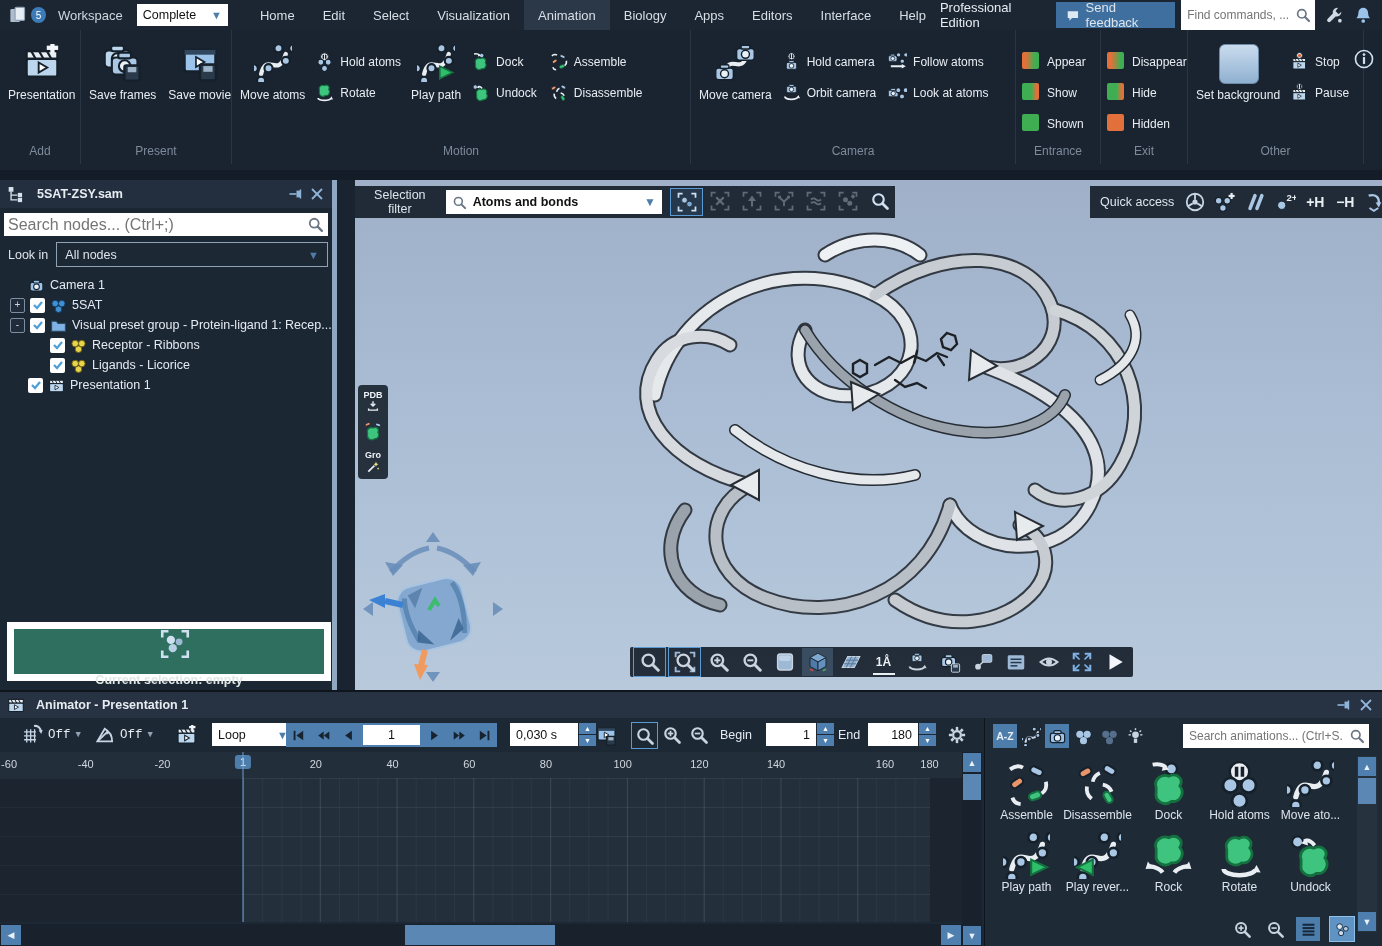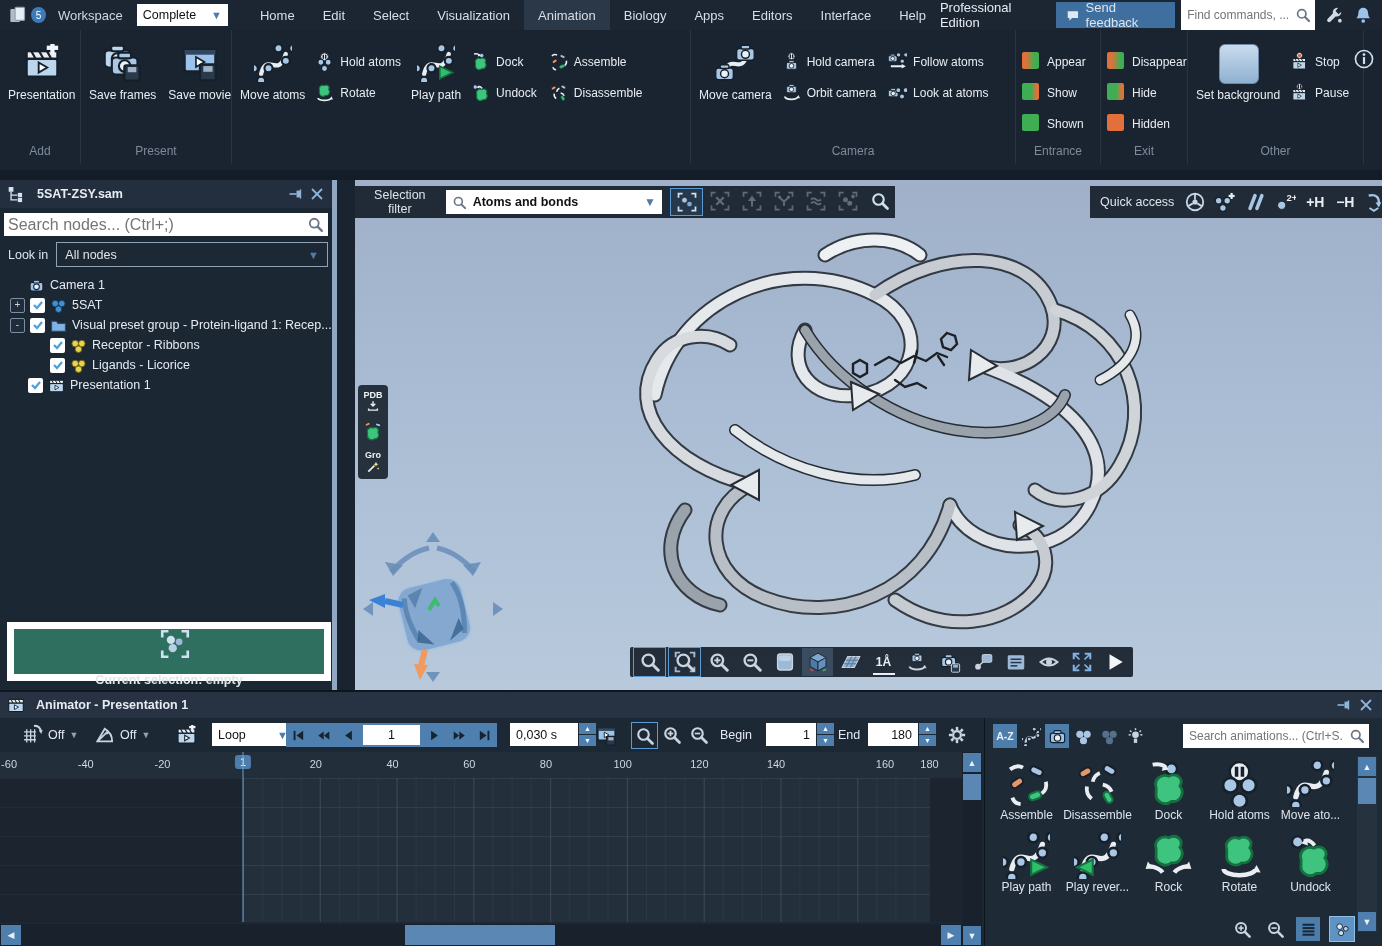--- a/index.html
+++ b/index.html
@@ -108,21 +108,21 @@
   .vbtn.sel{border:1px solid #5b9bd5;}
   .vbtn.active{background:#3a4c60;}
   
   #animator{position:absolute;left:0;top:690px;width:1382px;height:256px;background:#1d2835;border-top:2px solid #0e151d;}
   #an-header{position:absolute;left:0;top:0;width:100%;height:26px;background:#273242;display:flex;align-items:center;}
   #an-header .hic{width:20px;height:18px;margin-left:6px;}
   #an-title{margin-left:10px;font-weight:bold;color:#e6ecf2;font-size:12.5px;}
   #an-pin{position:absolute;right:30px;top:5px;width:16px;height:16px;}
   #an-close{position:absolute;right:8px;top:5px;width:16px;height:16px;}
   #an-toolbar{position:absolute;left:0;top:26px;width:984px;height:34px;background:#1d2835;}
-  .atool{position:absolute;display:flex;align-items:center;}
+  .atool{position:absolute;display:flex;align-items:center;font-family:Liberation Mono, monospace;}
   .aic{width:21px;height:21px;display:inline-block;}
   .off-dd{display:flex;align-items:center;gap:5px;}
   .off-dd span.v{color:#e4eaf1;font-size:12.5px;}
   .dd-arrow{color:#8fa3b5;font-size:9px;}
   #loop-combo{position:absolute;left:212px;top:5px;width:70px;height:23px;background:#fff;color:#111;
         display:flex;align-items:center;justify-content:space-between;padding:0 6px;font-size:12.5px;}
   #transport{position:absolute;left:286px;top:5px;height:24px;background:#4f7fae;display:flex;align-items:center;}
   .tbtn{width:25px;height:24px;display:flex;align-items:center;justify-content:center;}
   .tbtn .tg{width:15px;height:15px;}
   #frame-box{width:57px;height:20px;background:#fff;color:#111;display:flex;align-items:center;
@@ -412,20 +412,21 @@
                   <rect x="9.6" y="11.6" width="4" height="2.2" rx="1.1" transform="rotate(60 11.6 12.7)" fill="#3fc47f" stroke="#14713f" stroke-width="0.7"></rect>
                   <path d="M6.4,7.4 q0.4,-2.2 2.4,-3" fill="none" stroke="#e9eef3" stroke-width="1.3"></path>
                   <path d="M9.8,8.4 q2.2,0.4 3,2.4" fill="none" stroke="#e9eef3" stroke-width="1.3"></path>
                   <path d="M4.4,9 q-0.4,2.6 1.6,4.2" fill="none" stroke="#e9eef3" stroke-width="1.3"></path>
                 </svg>
               </span>
               <span class="rlabel">Disassemble</span>
             </div>
           </div>
         </div>
+        <div class="rgroup-label">Motion</div>
       </div>
       <div class="rgroup">
         <div class="ritems">
           <div class="ritem-large">
             <span class="ric">
               <svg viewBox="0 0 16 16" xmlns="http://www.w3.org/2000/svg">
                 <path d="M4,12 C6,3.5 10.5,13.5 13,4.6" fill="none" stroke="#e9eef3" stroke-width="1.7" stroke-linecap="round"></path>
                 <g transform="translate(3.6,11.8) scale(0.62) translate(-8,-8)">
                   <rect x="2" y="5.2" width="12" height="8" rx="1.8" fill="#a9c7e4" stroke="#15202b"></rect>
                   <circle cx="8" cy="9.2" r="2.7" fill="#e8f0f8" stroke="#15202b"></circle>

